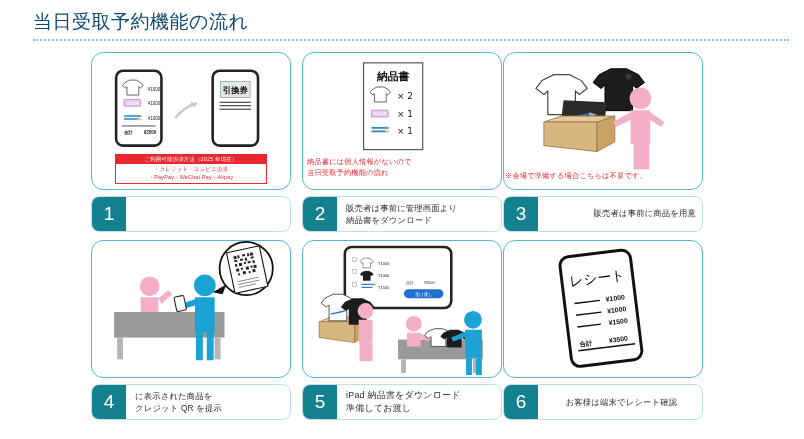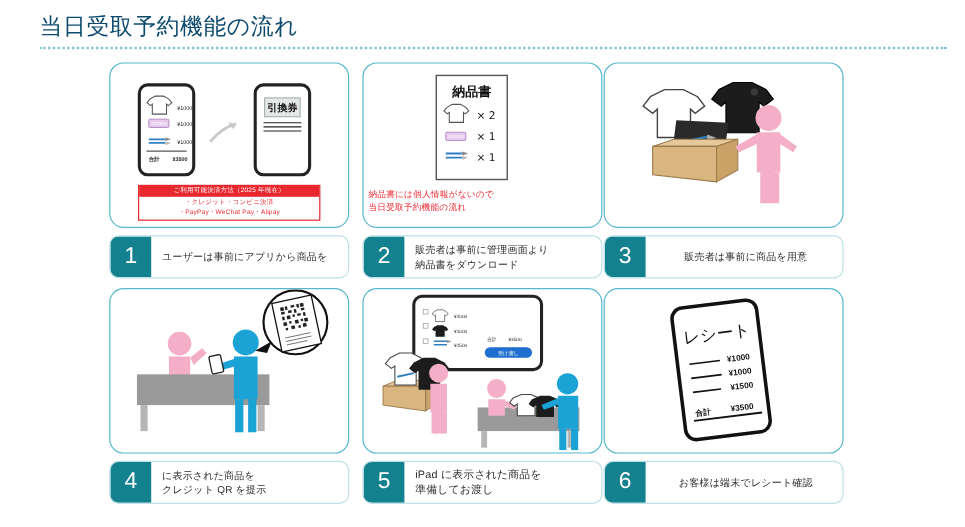--- a/index.html
+++ b/index.html
@@ -132,21 +132,20 @@
           <div>・クレジット・コンビニ決済</div>
           <div>・PayPay・WeChat Pay・Alipay</div>
         </div>
       </div>
     </div>
 
     <div class="step">
       <div class="step-num">1</div>
       <div class="step-text">
         <div>
-          <span>ユーザーは事前にアプリから商品を</span>
         </div>
       </div>
     </div>
   </div>
 
   <div class="cell c1 r0">
     <div class="panel">
       <svg class="art" viewBox="0 0 200 138">
         <rect x="61" y="10" width="60" height="88" fill="#fff" stroke="#555" stroke-width="1.2"></rect>
         <text x="91" y="27" text-anchor="middle" font-family="'DejaVu Sans',sans-serif" font-size="11" font-weight="bold" fill="#111">納品書</text>
@@ -205,25 +204,28 @@
         <path d="M40 70 l0 24 l54 6 l0 -30 z" fill="#d9b57f" stroke="#9b7b4a" stroke-width="0.9"></path>
         <path d="M94 70 l18 -6 l0 26 l-18 10 z" fill="#c9a268" stroke="#9b7b4a" stroke-width="0.9"></path>
 
         <circle cx="138" cy="46" r="11" fill="#f4aec8"></circle>
         <path d="M128 58 h20 v34 h-6 v26 h-8 v-26 h-6 z" fill="#f4aec8"></path>
         <path d="M128 60 l-18 10 l3 5 l19 -9 z" fill="#f4aec8"></path>
         <path d="M148 60 l14 10 l-3 5 l-14 -9 z" fill="#f4aec8"></path>
         <rect x="131" y="92" width="6" height="26" fill="#f4aec8"></rect>
         <rect x="141" y="92" width="6" height="26" fill="#f4aec8"></rect>
       </svg>
+      <div class="red-caption" style="top:118px;font-size:7.2px;line-height:11px;width:196px;">
+        <div>※会場で準備する場合こちらは不要です。</div>
+      </div>
     </div>
 
     <div class="step">
       <div class="step-num">3</div>
-      <div class="step-text" style="justify-content:center;">
+      <div class="step-text" style="justify-content:flex-end;font-family:Liberation Serif, serif;">
         <div style="text-align:center;">
           <span>販売者は事前に商品を用意</span>
         </div>
       </div>
     </div>
   </div>
 
   <div class="cell c0 r1">
     <div class="panel">
       <svg class="art" viewBox="0 0 200 138">
@@ -355,21 +357,21 @@
         <path d="M164 92 l-14 6 l2 4 l14 -5 z" fill="#1ba3d6"></path>
         <rect x="165" y="118" width="6" height="18" fill="#1ba3d6"></rect>
         <rect x="175" y="118" width="6" height="18" fill="#1ba3d6"></rect>
       </svg>
     </div>
 
     <div class="step">
       <div class="step-num">5</div>
       <div class="step-text" style="font-size:9px;">
         <div>
-          <span>iPad に表示された商品を</span>
+          <span>iPad 納品書をダウンロード</span>
           <span>準備してお渡し</span>
         </div>
       </div>
     </div>
   </div>
 
   <div class="cell c2 r1">
     <div class="panel">
       <svg class="art" viewBox="0 0 200 138">
         <g transform="rotate(-7 100 69)">

